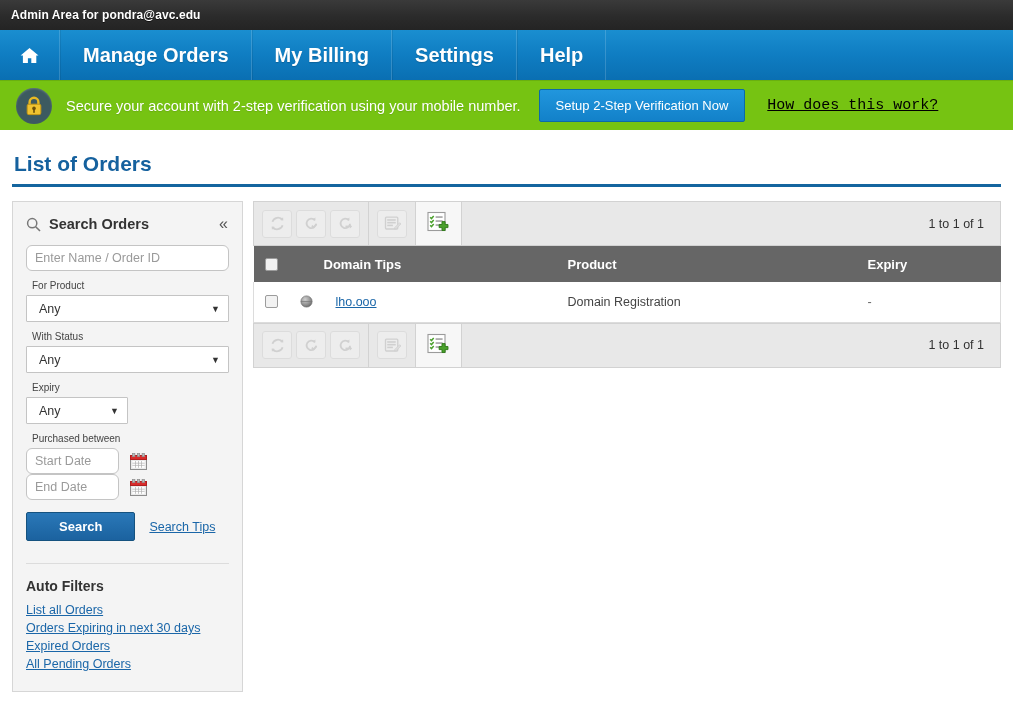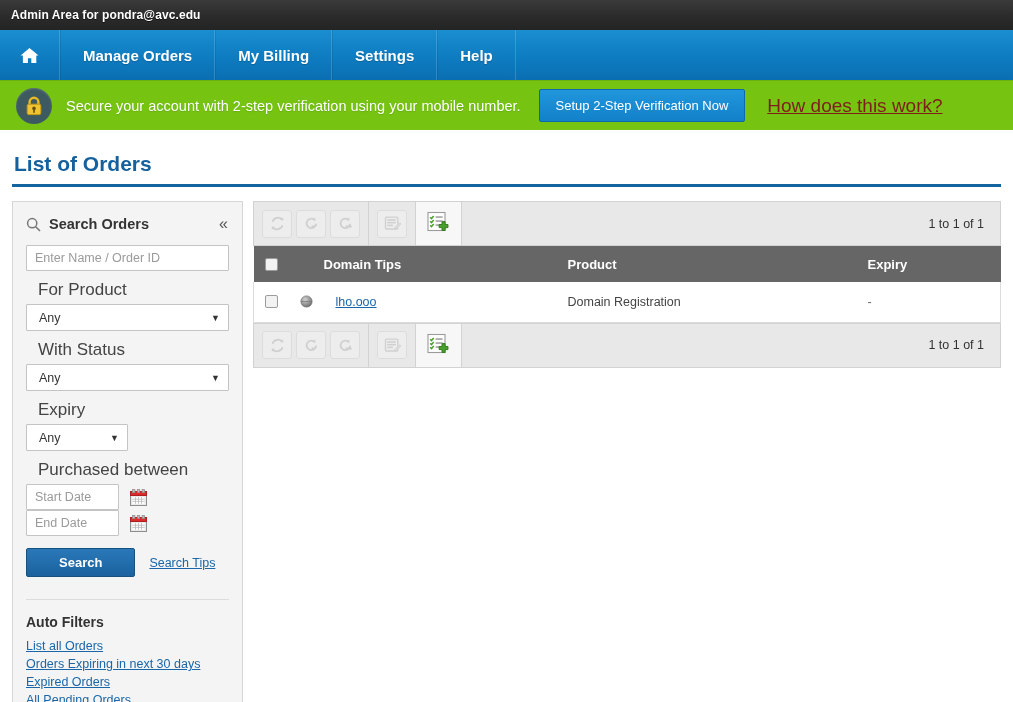--- a/index.html
+++ b/index.html
@@ -28,21 +28,21 @@
   
   .main-nav {
     height: 50px;
     background: linear-gradient(to bottom, #1a8ed0 0%, #0f7dc2 50%, #0a6fb2 100%);
     display: flex; align-items: stretch;
   }
   .nav-item {
     display: flex; align-items: center; justify-content: center;
     padding: 0 22px;
     color: #ffffff;
-    font-size: 15px; font-weight: bold;
+    font-size: 20px; font-weight: bold;
     border-right: 1px solid rgba(255,255,255,.16);
     border-left: 1px solid rgba(0,0,0,.08);
     cursor: pointer;
     text-shadow: 0 1px 1px rgba(0,0,0,.18);
   }
   .nav-item.home { padding: 0 20px; }
   .nav-item:first-child { border-left: none; }
   .home-icon svg { display: block; }
 
   
@@ -70,23 +70,24 @@
     background: linear-gradient(to bottom, #2196dd 0%, #1281c9 100%);
     border: 1px solid #0b6aa8;
     color: #ffffff; font-size: 13px;
     padding: 8px 16px;
     border-radius: 2px; cursor: pointer;
     font-family: Liberation Sans, sans-serif;
     white-space: nowrap;
   }
   .promo-link {
     margin-left: 22px;
-    color: #7f1d1d; font-size: 19px;
+    color: #000000; font-size: 15px;
     text-decoration: underline; cursor: pointer;
     white-space: nowrap;
+    font-family: Liberation Mono, monospace;
   }
 
   
   .page-wrap { padding: 0 12px; }
   .page-title {
     font-size: 21px; font-weight: bold;
     color: #15619e;
     margin: 22px 0 8px 2px;
   }
   .title-rule {
@@ -108,28 +109,28 @@
   }
   .sb-search-icon { margin-right: 8px; display: flex; }
   .sidebar-title {
     font-size: 14.5px; font-weight: bold; color: #333333; flex: 1;
   }
   .collapse-icon {
     color: #555555; font-size: 16px; cursor: pointer; line-height: 1;
     padding: 0 1px;
   }
   .field-label {
-    font-size: 17px; color: #444444; margin: 9px 0 4px 12px;
+    font-size: 10px; color: #444444; margin: 9px 0 4px 6px;
   }
   .text-input {
     width: 100%; height: 26px;
     border: 1px solid #c4c4c4; background: #ffffff;
     padding: 0 8px; font-size: 12.5px; color: #333333;
     font-family: "Liberation Sans", sans-serif;
-    border-radius: 1px;
+    border-radius: 6px;
   }
   .text-input::placeholder { color: #9a9a9a; }
   .select-box {
     position: relative; width: 100%; height: 27px;
     border: 1px solid #c4c4c4; background: #ffffff;
     display: flex; align-items: center;
     padding: 0 12px; font-size: 12.5px; color: #333333;
     cursor: pointer; border-radius: 1px;
   }
   .select-box.narrow { width: 102px; }

